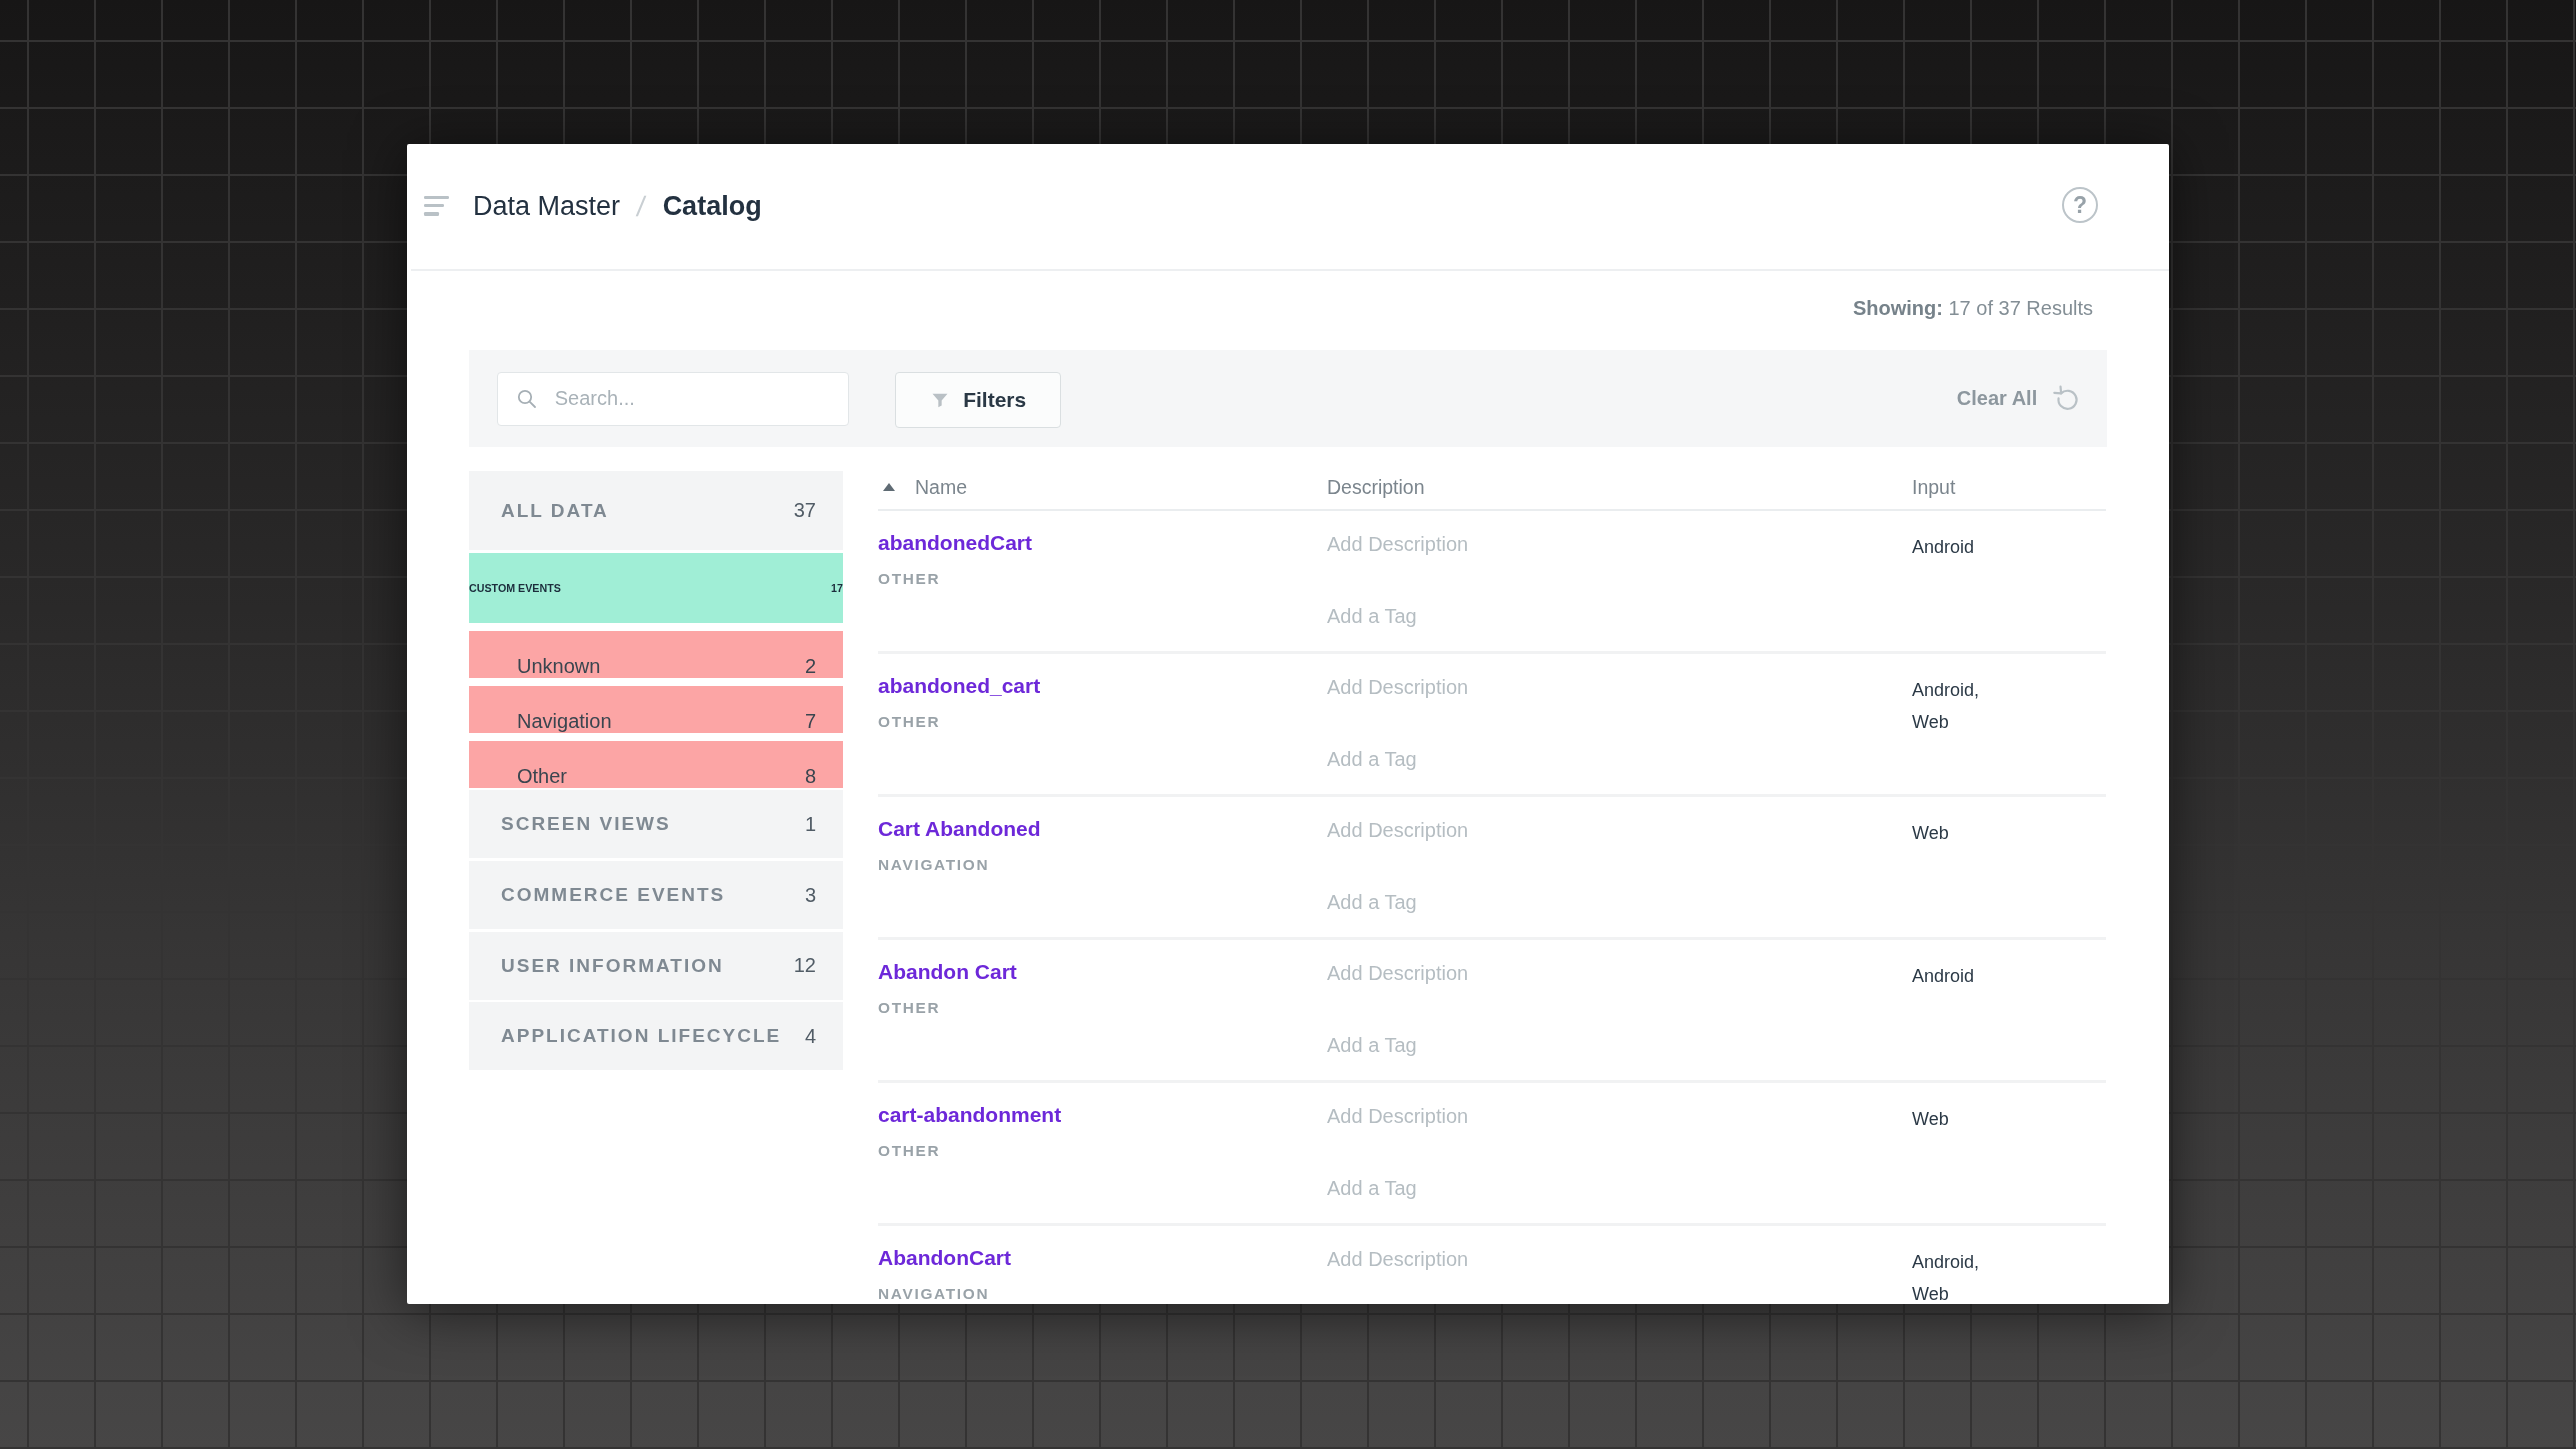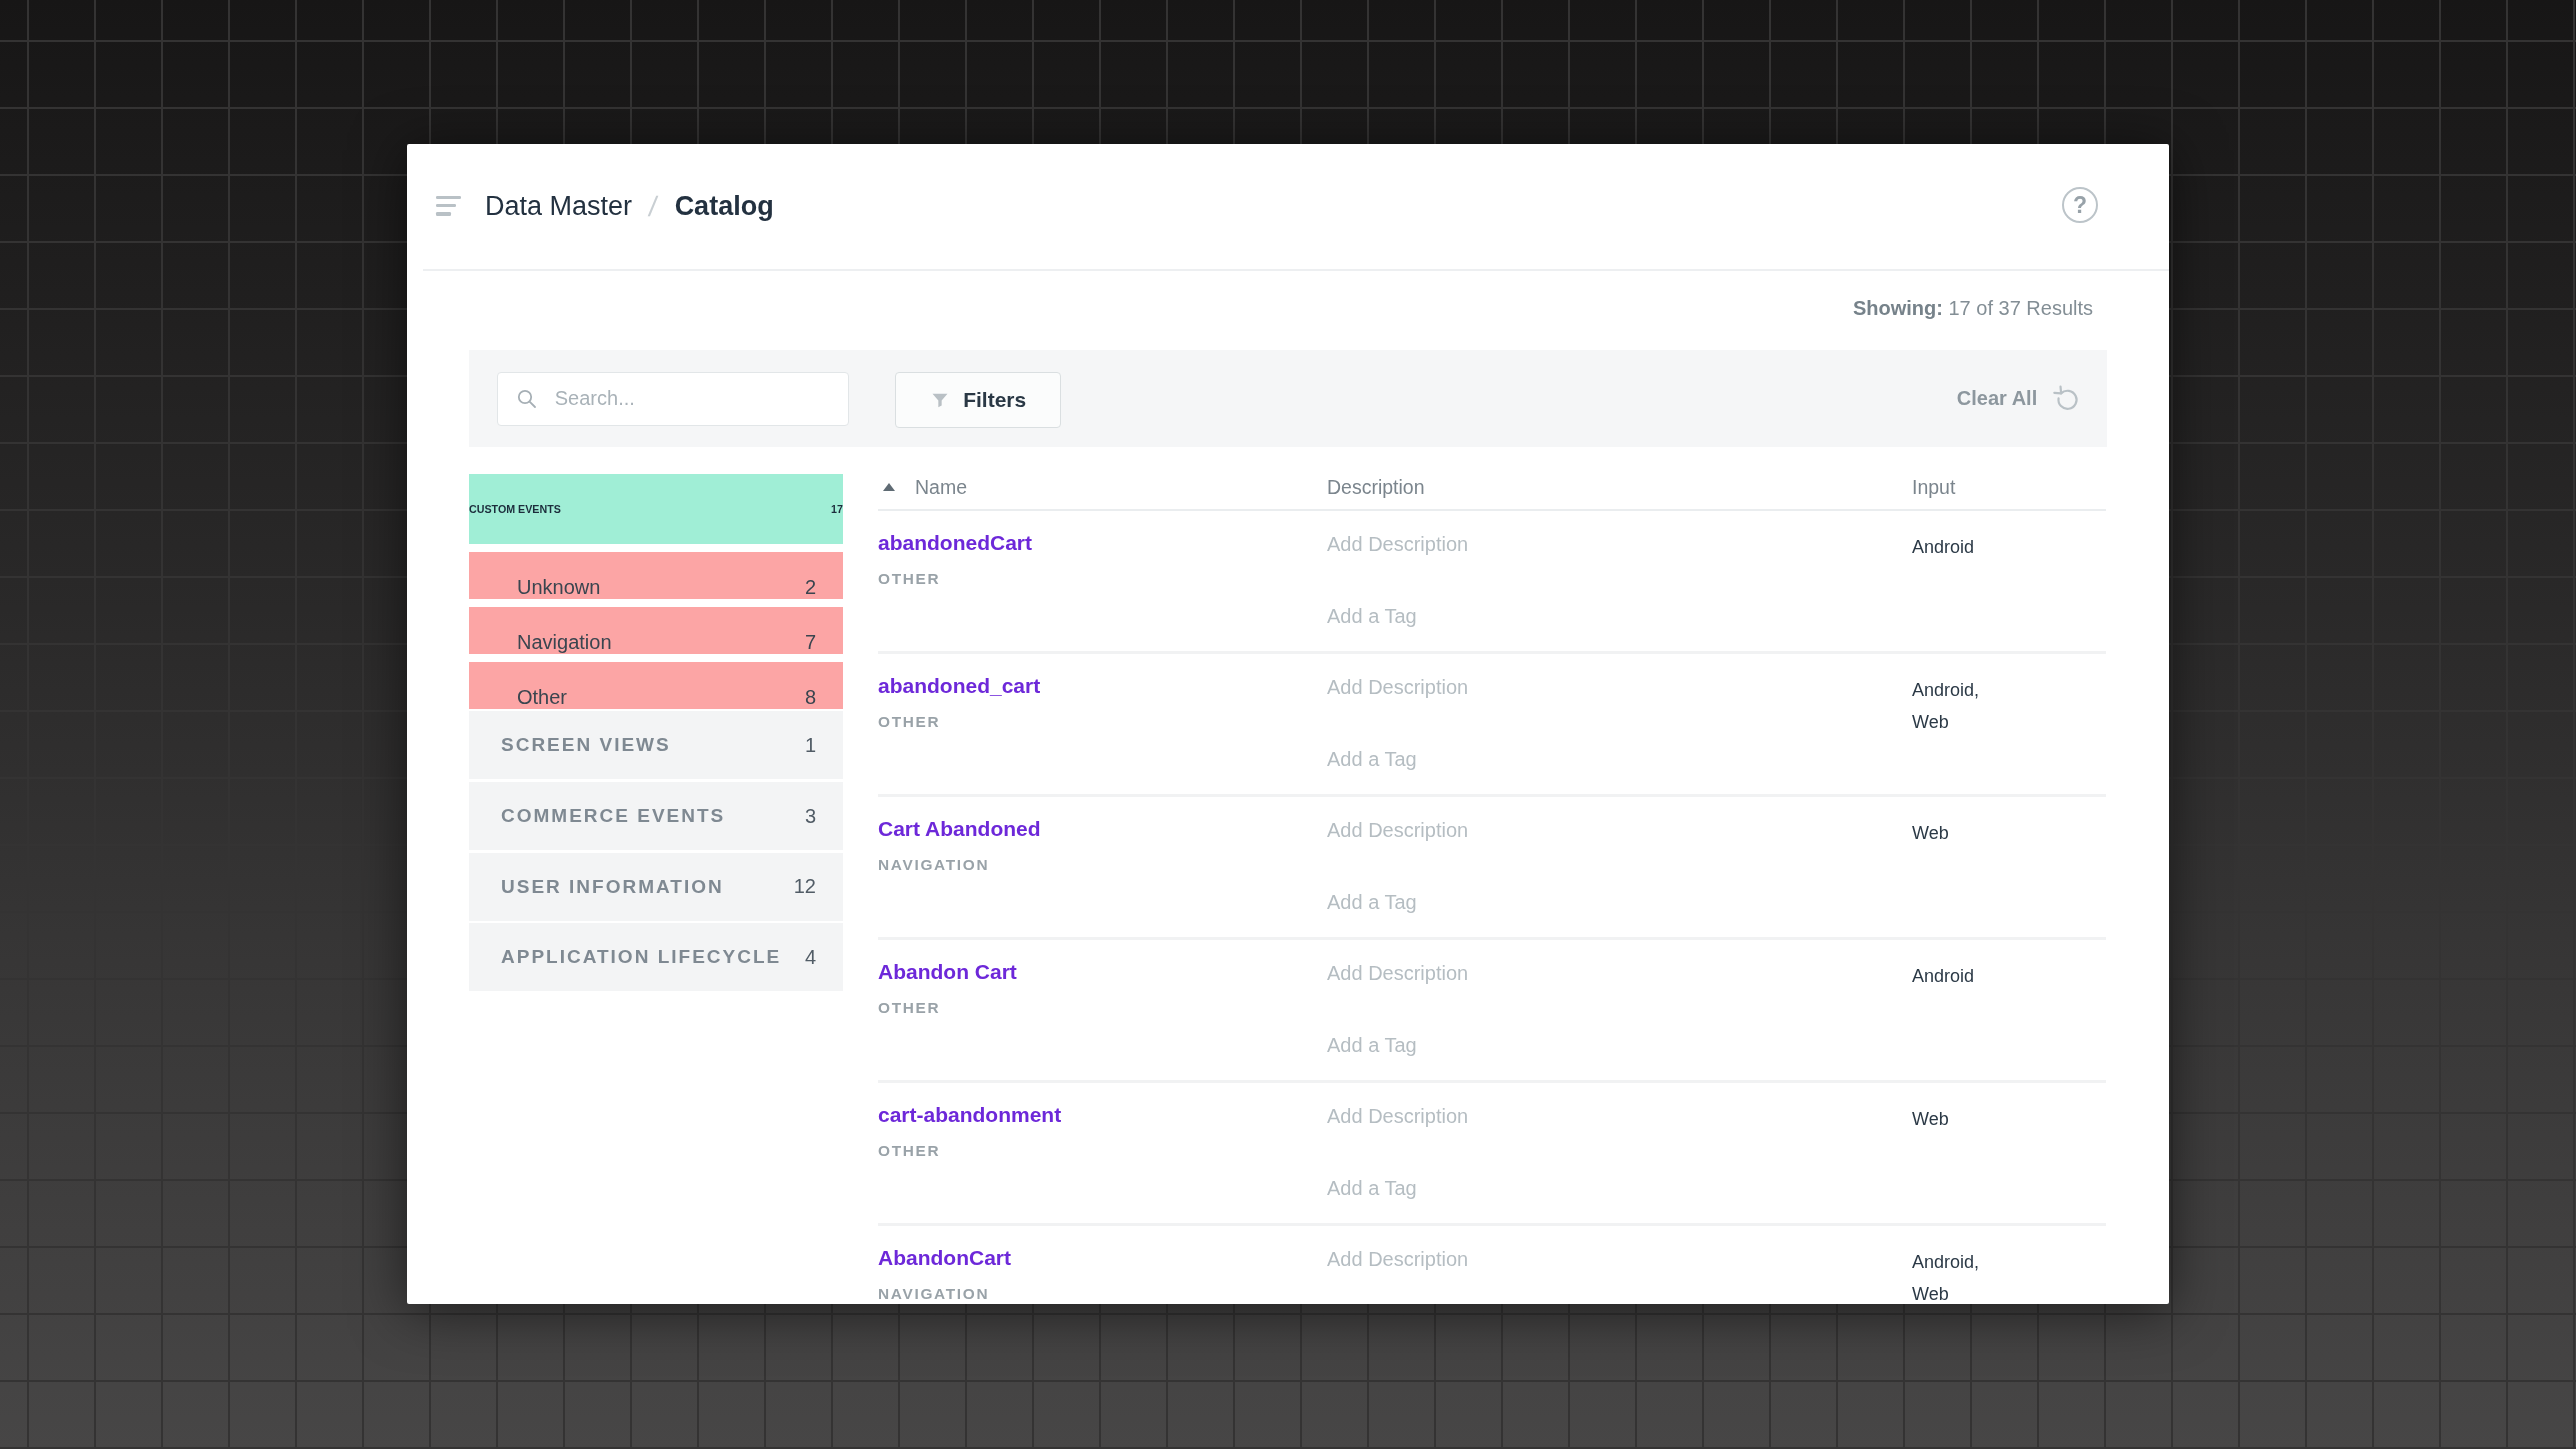--- a/index.html
+++ b/index.html
@@ -22,21 +22,21 @@
     position: absolute; left: 407px; top: 144px;
     width: 1762px; height: 1160px;
     background: #ffffff;
     border-radius: 2px;
     box-shadow: 0 6.7px 54px rgba(0,0,0,0.55);
     overflow: hidden;
   }
 
   
   .panel-header {
-    position: absolute; left: 16px; top: 0; right: 0; height: 125px;
+    position: absolute; left: 4px; top: 0; right: 0; height: 125px;
     border-bottom: 2px solid #edeff1;
   }
   .menu-icon { position: absolute; left: 13.4px; top: 52px; cursor: pointer; }
   .menu-icon .bar { height: 3.4px; background: #b9c1c6; border-radius: 1.3px; margin-bottom: 4.7px; }
   .menu-icon .bar1 { width: 25px; }
   .menu-icon .bar2 { width: 20px; }
   .menu-icon .bar3 { width: 14.8px; }
   .breadcrumb {
     position: absolute; left: 62px; top: 0; height: 125px;
     display: flex; align-items: center; gap: 17.4px;
@@ -195,20 +195,24 @@
       <svg width="31" height="31" viewBox="0 0 48 48" fill="none" stroke="#b9c1c6" stroke-width="3.4" stroke-linecap="round" stroke-linejoin="round">
         <path d="M14.1 16.1 A 14 14 0 1 1 10.2 23.6"></path>
         <polyline points="13.2,5.6 14.1,16.1 3.6,15.2"></polyline>
       </svg>
     </div>
   </div>
 
   <div class="content">
 
     <div class="sidebar">
+        <div class="sb-item sb-section sb-first">
+    <span class="sb-label">ALL DATA</span>
+    <span class="sb-count">37</span>
+  </div>
         <div class="sb-item sb-selected">
     <span class="sb-label">CUSTOM EVENTS</span>
     <span class="sb-count">17</span>
   </div>
         <div class="sb-item sb-sub">
     <span class="sb-label">Unknown</span>
     <span class="sb-count">2</span>
   </div>
         <div class="sb-item sb-sub">
     <span class="sb-label">Navigation</span>

